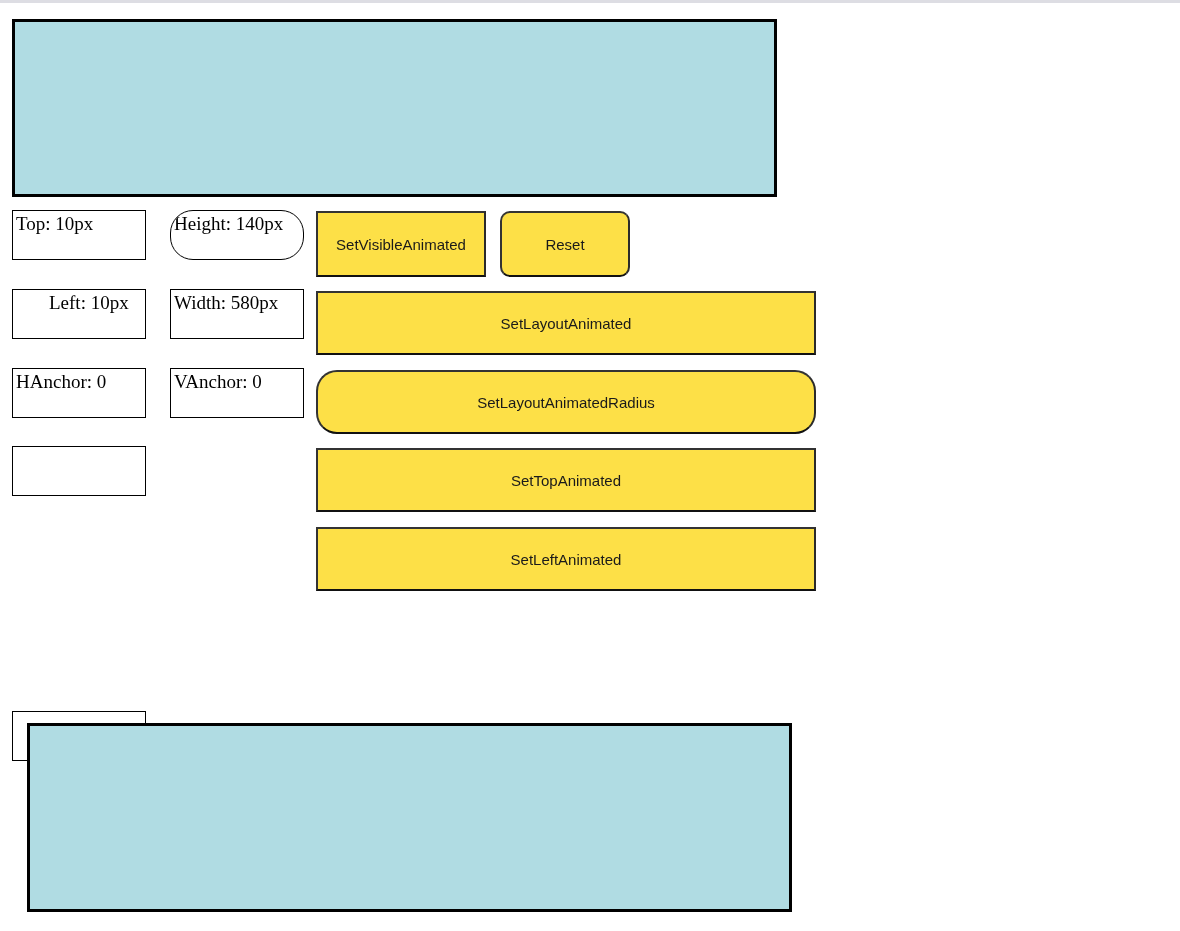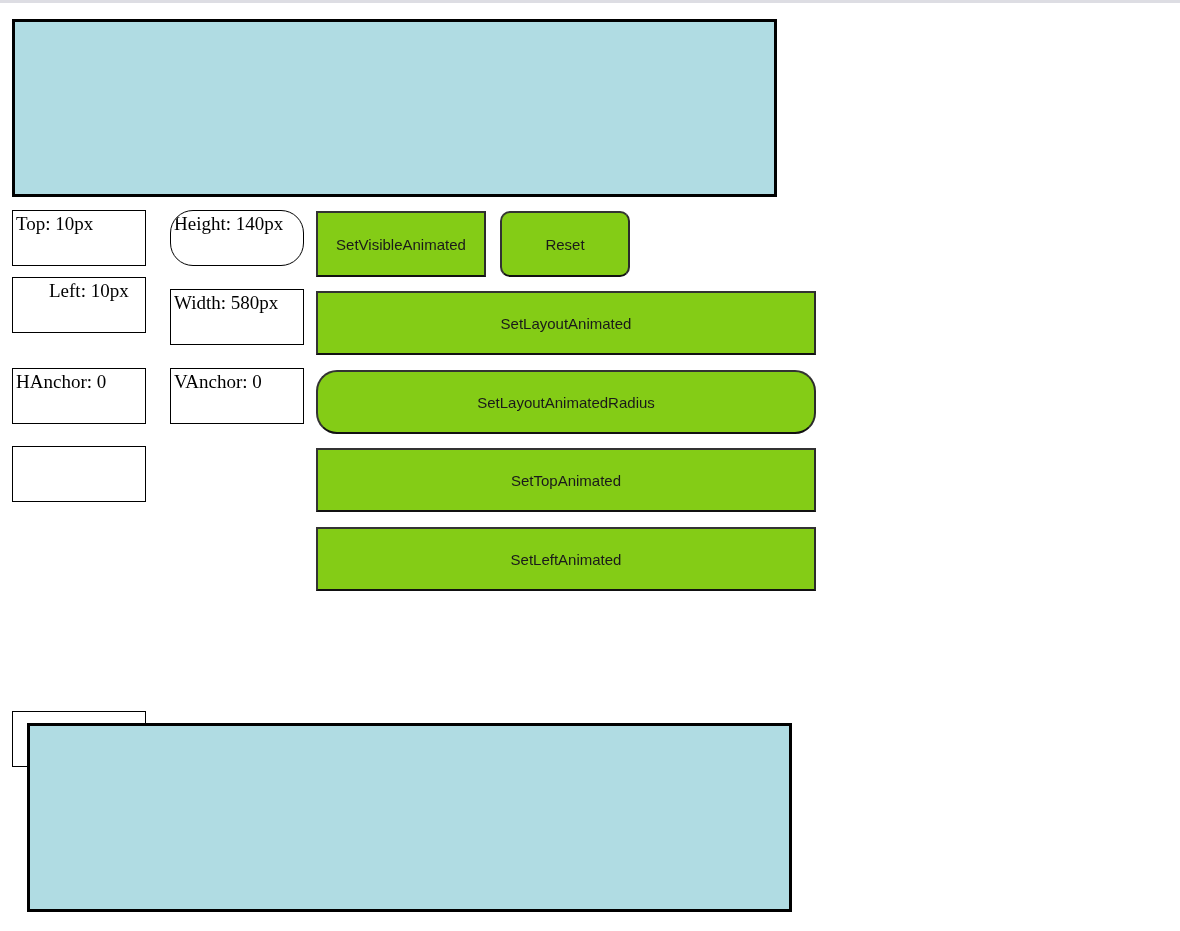--- a/index.html
+++ b/index.html
@@ -44,39 +44,39 @@
     left: 27px;
     top: 723px;
     width: 765px;
     height: 189px;
   }
 
   
   .readout {
     position: absolute;
     width: 134px;
-    height: 56px;
+    height: 50px;
     box-sizing: border-box;
     border: 1px solid #000000;
     background: #ffffff;
     font-family: "Liberation Serif", "DejaVu Serif", serif;
     font-size: 19px;
     line-height: 1.15;
     color: #000000;
     padding: 2px 0 0 3px;
     text-align: left;
     white-space: nowrap;
     overflow: hidden;
   }
 
   
   .btn {
     position: absolute;
     box-sizing: border-box;
-    background: #84cc16;
+    background: #fde047;
     border: 2px solid #333333;
     border-right-color: #2b2b2b;
     border-bottom-color: #111111;
     font-family: "Liberation Sans", "DejaVu Sans", sans-serif;
     font-size: 15px;
     color: #1a1a1a;
     display: flex;
     align-items: center;
     justify-content: center;
     text-align: center;
@@ -90,21 +90,21 @@
 </style>
 </head>
 <body>
 
 <div class="top-strip"></div>
 
 <div class="anim-panel" id="panel-top"></div>
 
 <div class="readout" style="left:12px; top:210px;">Top: 10px</div>
 
-<div class="readout" style="left:12px; top:277px;padding-left:36px;">Left: 10px</div>
+<div class="readout" style="left:12px; top:289px;padding-left:36px;">Left: 10px</div>
 
 <div class="readout" style="left:12px; top:368px;">HAnchor: 0</div>
 
 <div class="readout" style="left:12px; top:446px;"></div>
 
 <div class="readout" style="left:170px; top:210px;border-radius:23px;">Height: 140px</div>
 
 <div class="readout" style="left:170px; top:289px;">Width: 580px</div>
 
 <div class="readout" style="left:170px; top:368px;">VAnchor: 0</div>

